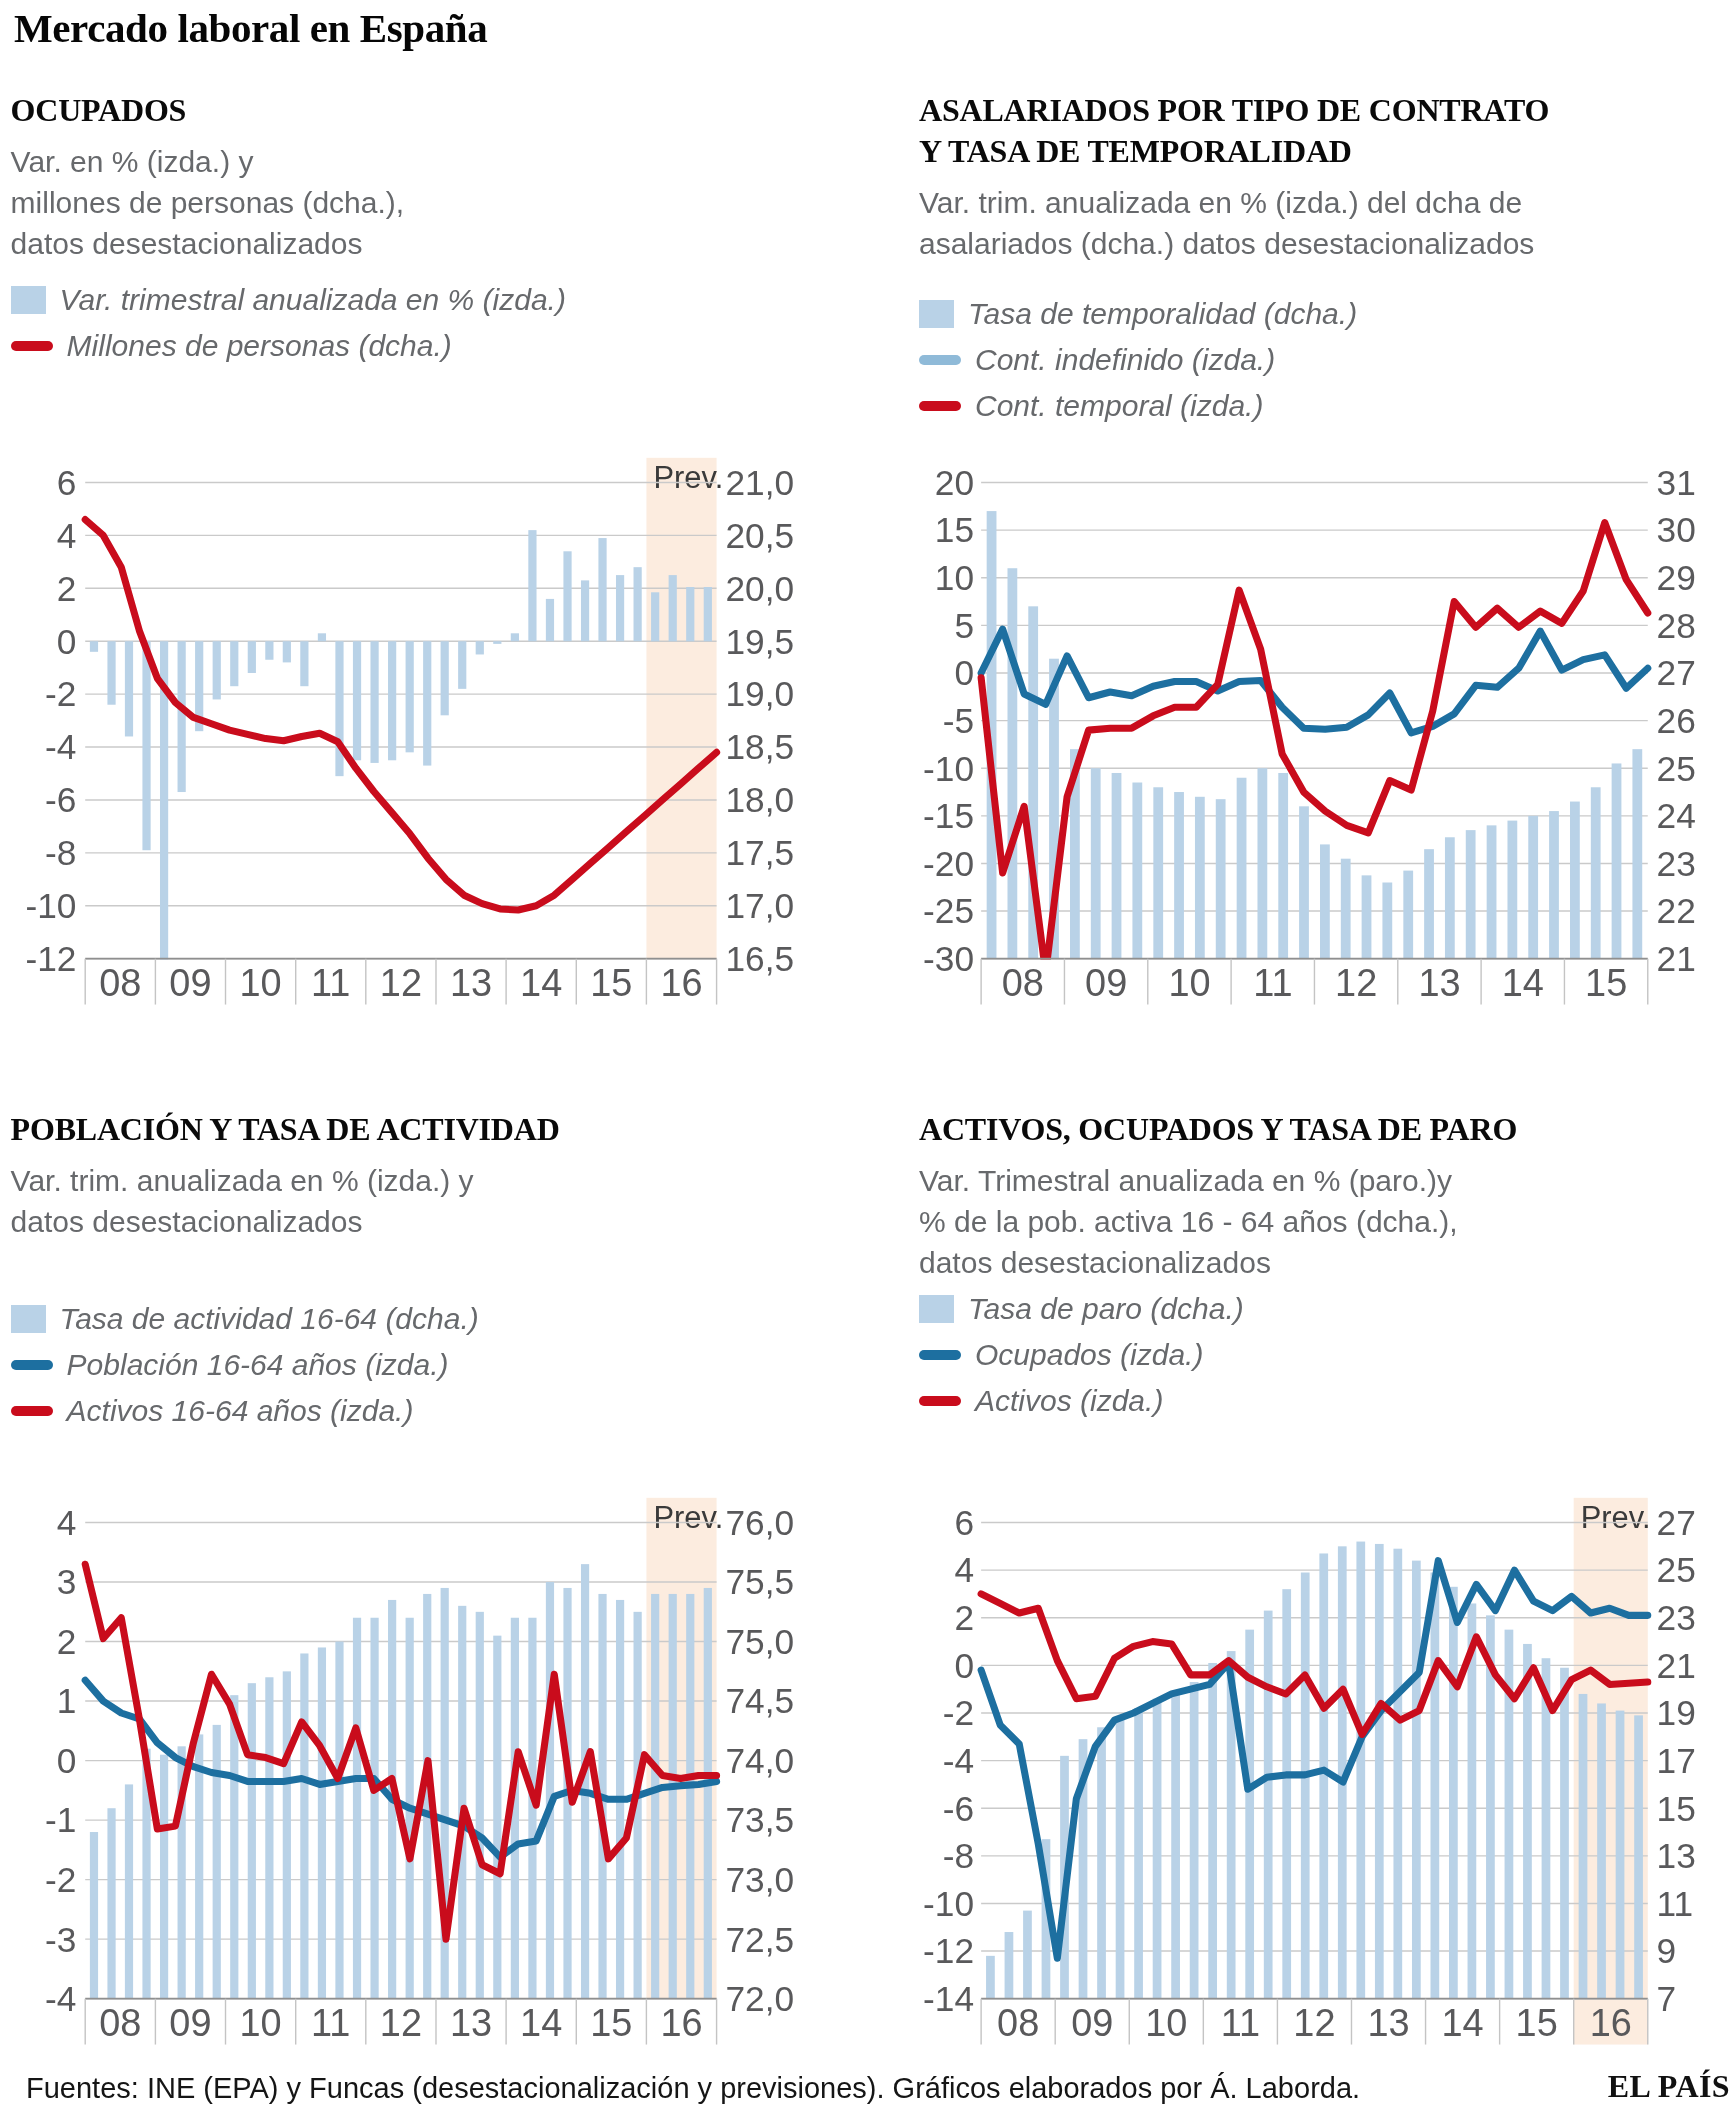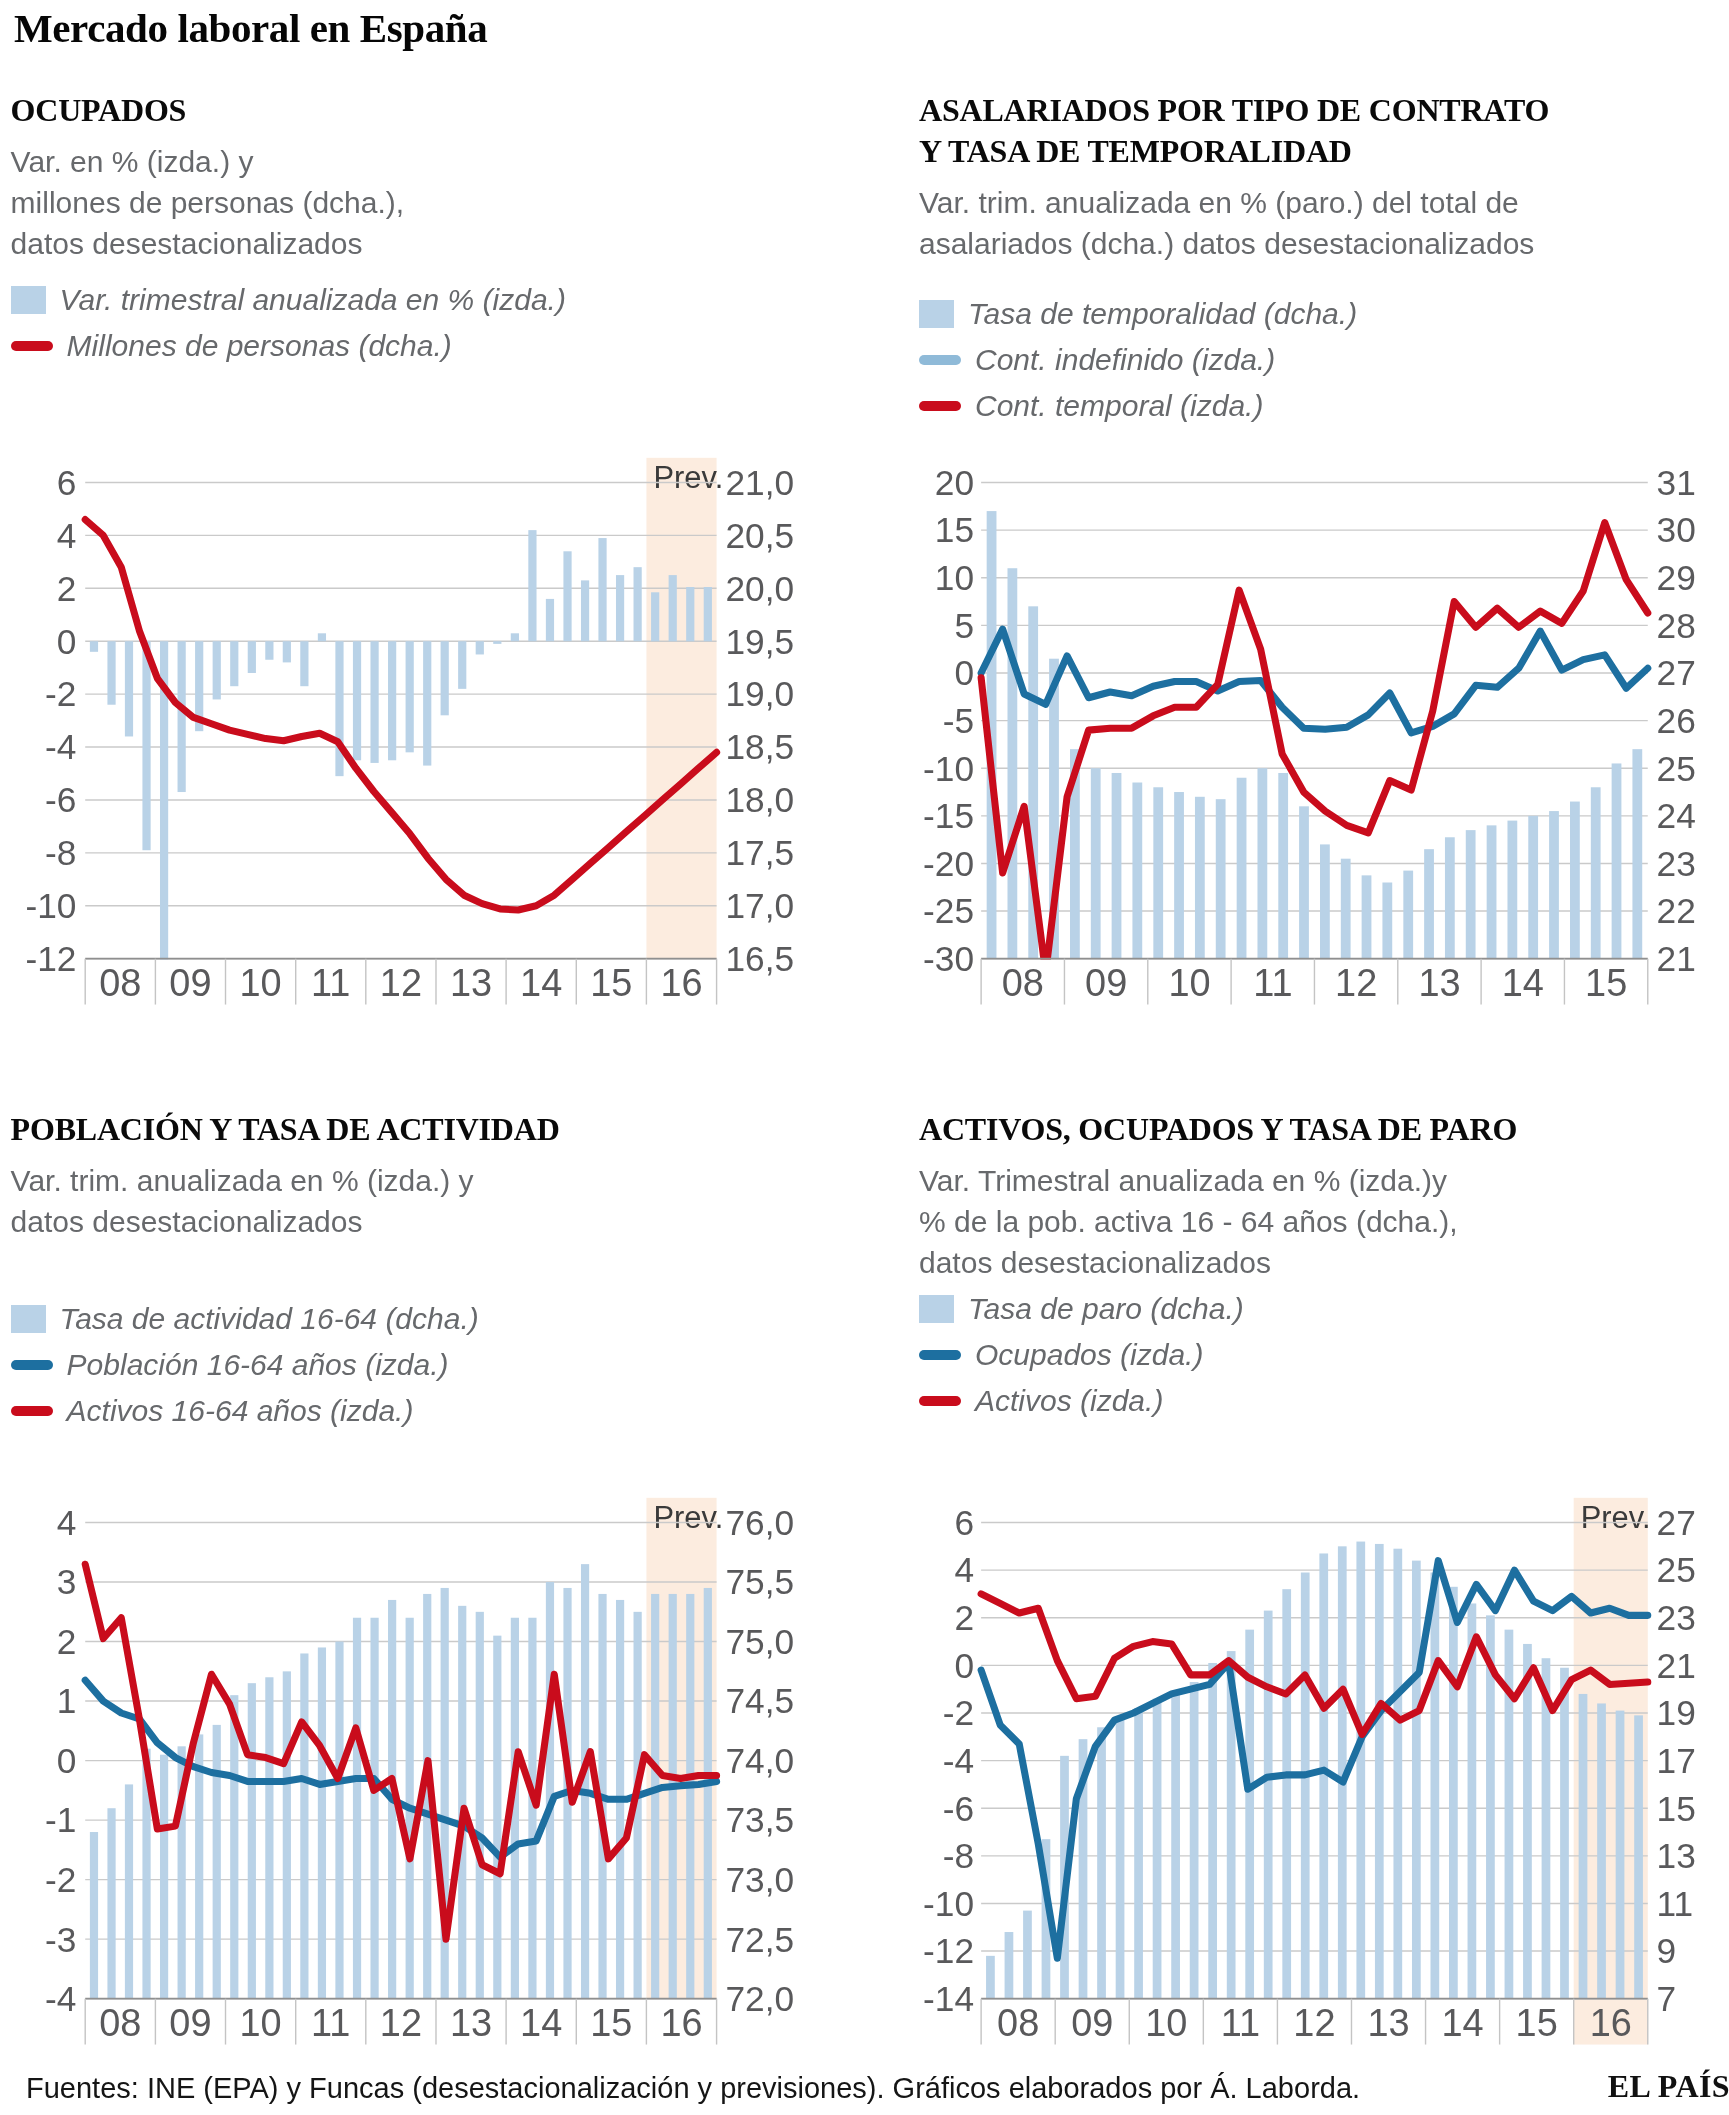--- a/index.html
+++ b/index.html
@@ -158,21 +158,21 @@
           </g>
         </g>
       </svg>
     </div>
     <div class="quad" style="left: 919px; top: 78px; width: 805px; height: 988px;">
       <div class="q-title">
         <div>ASALARIADOS POR TIPO DE CONTRATO</div>
         <div>Y TASA DE TEMPORALIDAD</div>
       </div>
       <div class="q-sub" style="top:92px">
-        <div>Var. trim. anualizada en % (paro.) del total de</div>
+        <div>Var. trim. anualizada en % (izda.) del dcha de</div>
         <div>asalariados (dcha.) datos desestacionalizados</div>
       </div>
       <div class="legend" style="top:201px">
         <div class="leg-item">
           <span class="sw bar" style="background:#b9d2e7"></span>
           <span class="leg-label">Tasa de temporalidad (dcha.)</span>
         </div>
         <div class="leg-item">
           <span class="sw line" style="background:#8fbad8"></span>
           <span class="leg-label">Cont. indefinido (izda.)</span>
@@ -412,21 +412,21 @@
             <text x="760.2" y="620">16</text>
           </g>
         </g>
       </svg>
     </div>
     <div class="quad" style="left: 919px; top: 1097px; width: 805px; height: 988px;">
       <div class="q-title">
         <div>ACTIVOS, OCUPADOS Y TASA DE PARO</div>
       </div>
       <div class="q-sub" style="top:51px">
-        <div>Var. Trimestral anualizada en % (izda.)y</div>
+        <div>Var. Trimestral anualizada en % (paro.)y</div>
         <div>% de la pob. activa 16 - 64 años (dcha.),</div>
         <div>datos desestacionalizados</div>
       </div>
       <div class="legend" style="top:177px">
         <div class="leg-item">
           <span class="sw bar" style="background:#b9d2e7"></span>
           <span class="leg-label">Tasa de paro (dcha.)</span>
         </div>
         <div class="leg-item">
           <span class="sw line" style="background:#1d6fa0"></span>

